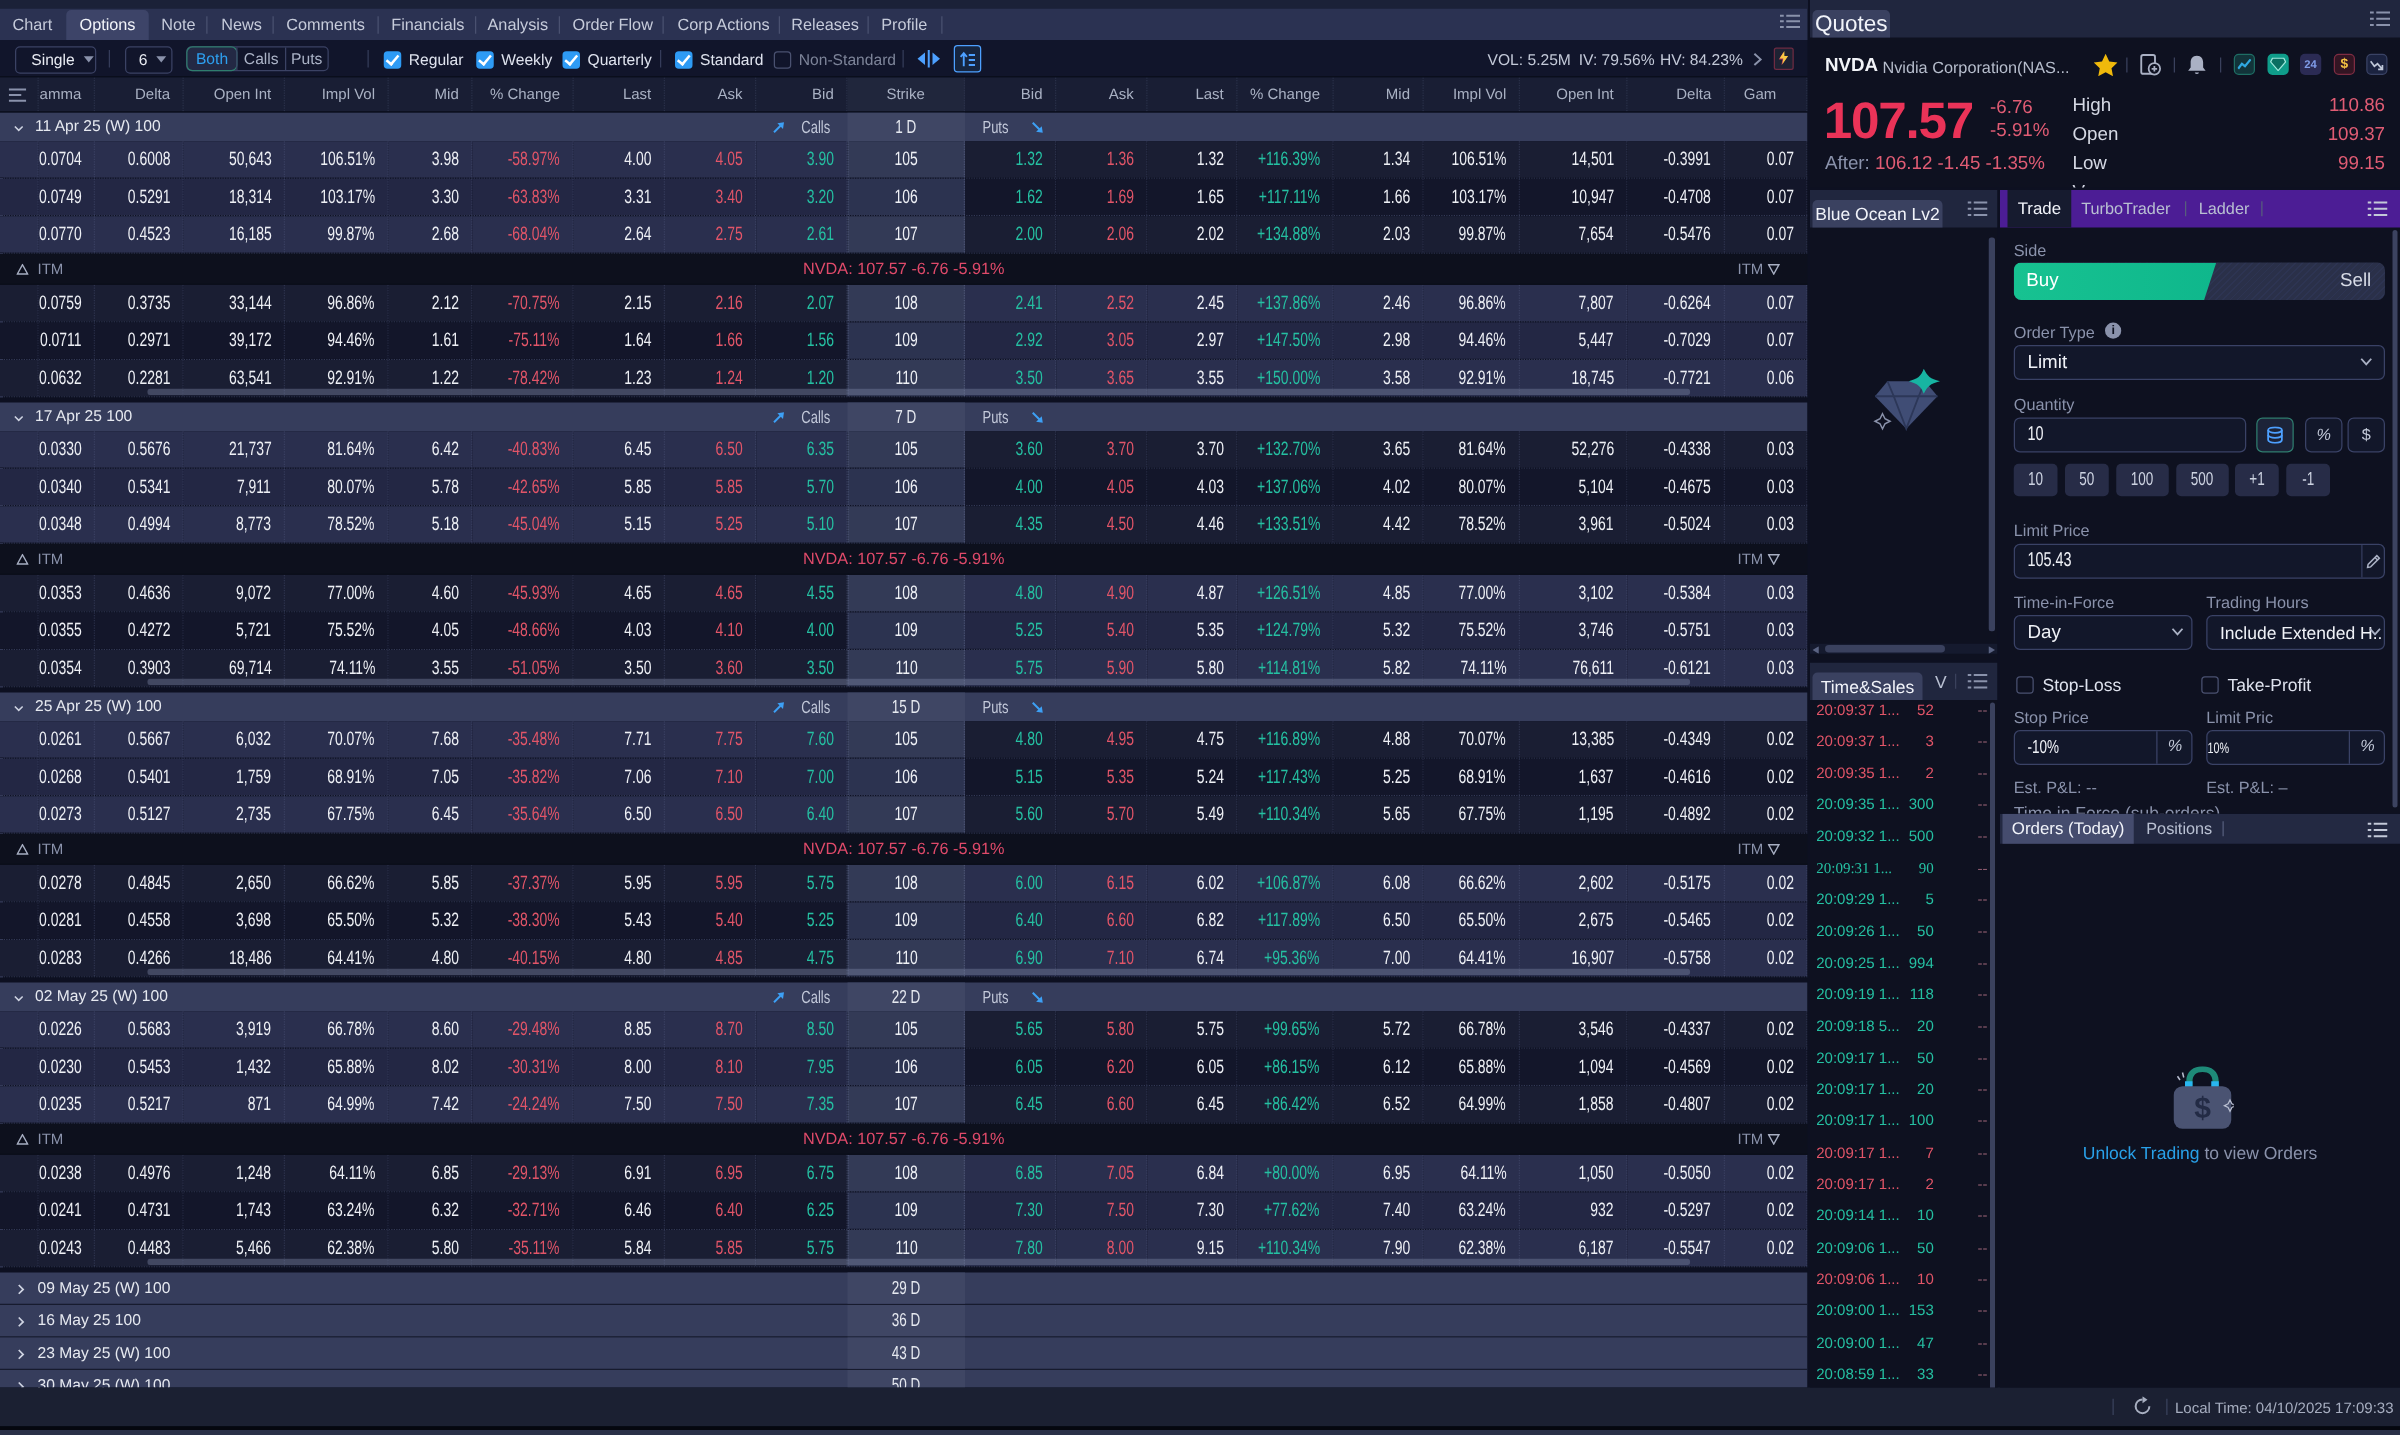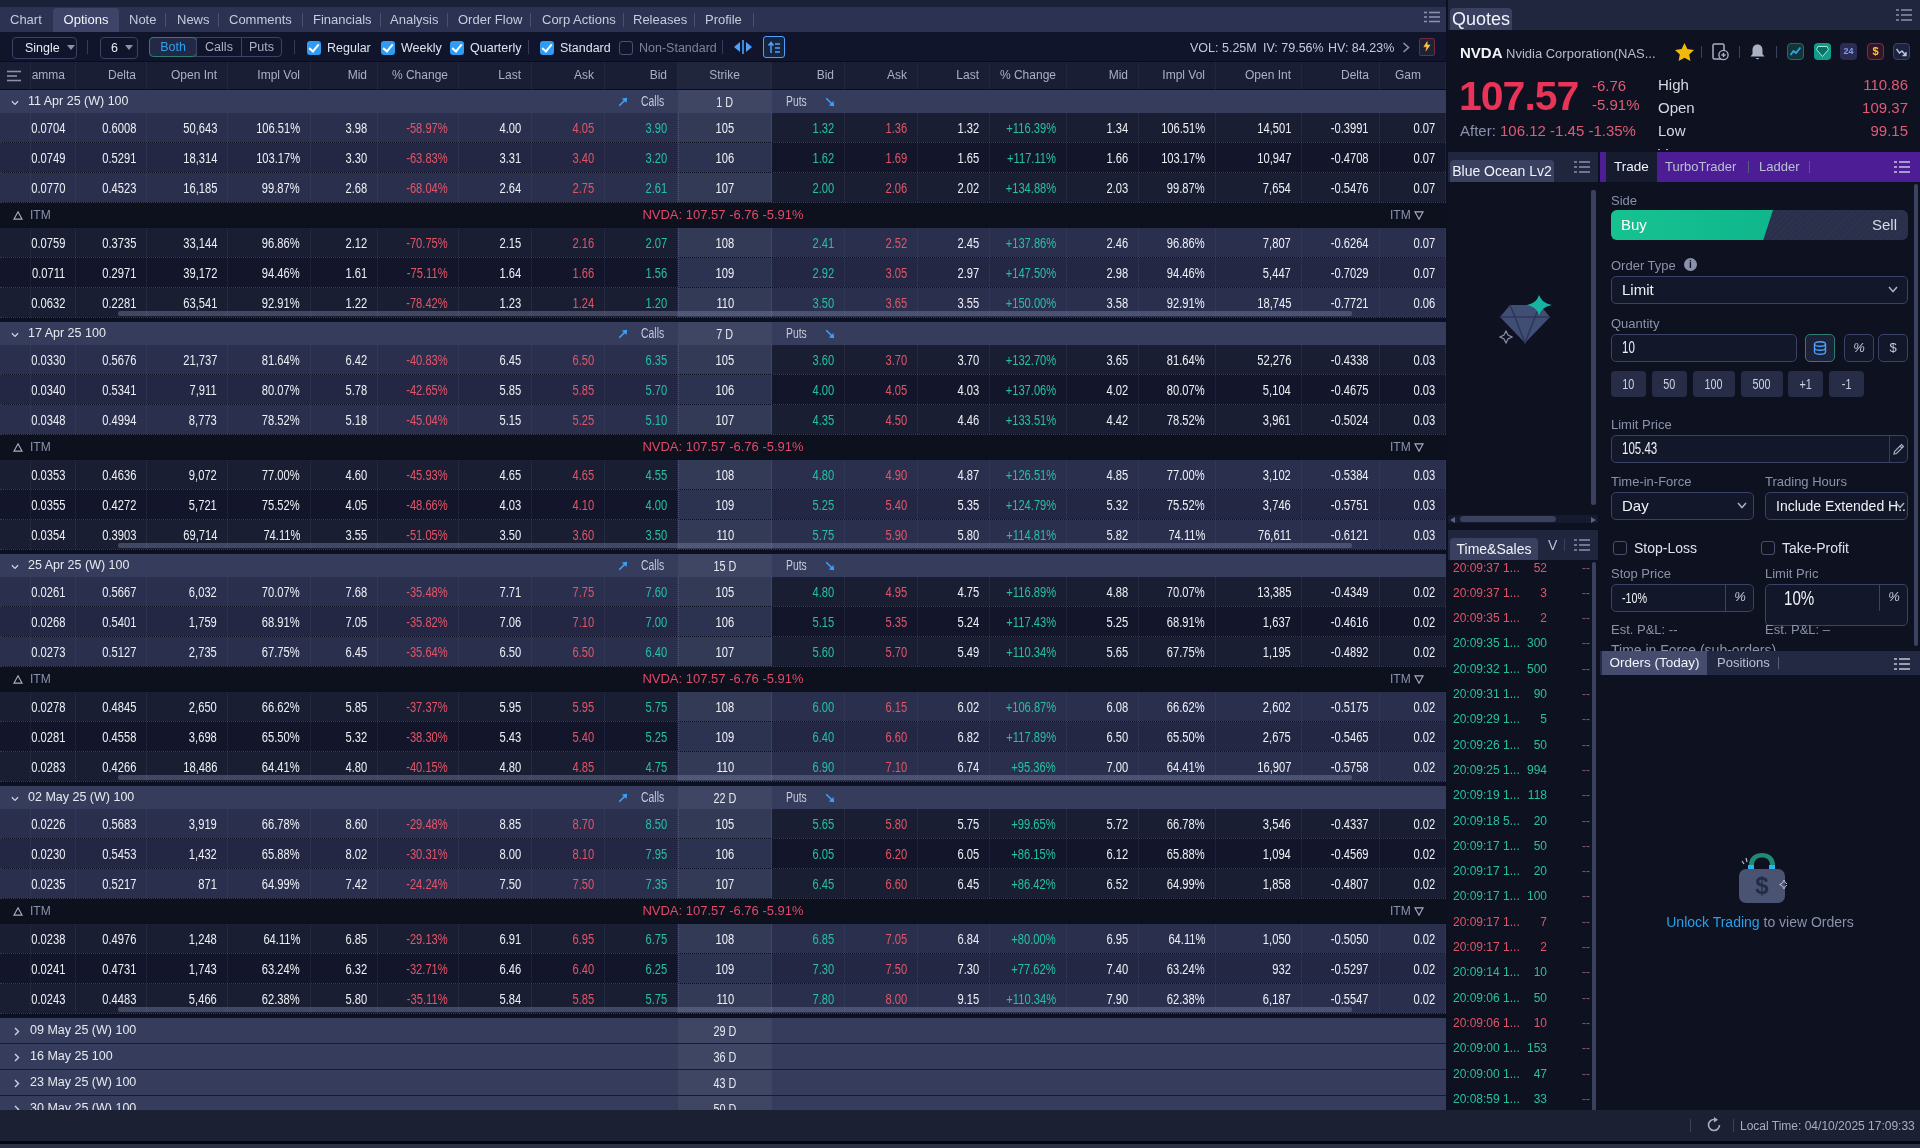--- a/index.html
+++ b/index.html
@@ -134,21 +134,21 @@
           <line x1="5" y1="6" x2="16" y2="6"></line>
           <line x1="0" y1="10.5" x2="3" y2="10.5"></line>
           <line x1="5" y1="10.5" x2="16" y2="10.5"></line>
         </g>
       </svg>
     </div>
     <div id="toolbar">
       <div class="tbtn" style="left:12px;width:65px;padding-left:12px;">Single<span class="caret"></span></div>
       <div class="tsep" style="left:87px;"></div>
       <div class="tbtn" style="left:100px;width:38px;padding-left:10px;">6<span class="caret"></span></div>
-      <div class="seg" style="left:149px;width:133px;justify-content:center;">
+      <div class="seg" style="left:149px;width:114px;justify-content:center;">
         <div class="on" style="width:46px;">Both</div>
         <div style="width:45px;">Calls</div>
         <div style="width:40px;">Puts</div>
       </div>
       <div class="tsep" style="left:294px;"></div>
       <div class="cb chk" style="left:307px;"></div>
       <div class="cblabel" style="left:327px;">Regular</div>
       <div class="cb chk" style="left:381px;"></div>
       <div class="cblabel" style="left:401px;">Weekly</div>
       <div class="cb chk" style="left:450px;"></div>
@@ -486,21 +486,21 @@
       <div class="ts-row" style="top:101.39999999999999px;">
         <span class="t tsgrn">20:09:35 1...</span>
         <span class="q tsgrn">300</span>
         <span class="d">--</span>
       </div>
       <div class="ts-row" style="top:126.69999999999999px;">
         <span class="t tsgrn">20:09:32 1...</span>
         <span class="q tsgrn">500</span>
         <span class="d">--</span>
       </div>
-      <div class="ts-row" style="top:152.0px;">
+      <div class="ts-row" style="top:152.0px;font-family:Liberation Serif, serif;">
         <span class="t tsgrn">20:09:31 1...</span>
         <span class="q tsgrn">90</span>
         <span class="d">--</span>
       </div>
       <div class="ts-row" style="top:177.3px;">
         <span class="t tsgrn">20:09:29 1...</span>
         <span class="q tsgrn">5</span>
         <span class="d">--</span>
       </div>
       <div class="ts-row" style="top:202.60000000000002px;">
@@ -645,21 +645,21 @@
       </svg>
       <div class="abs" style="left:13px;top:389px;width:14px;height:14px;border:1px solid #4a5170;border-radius:3px;"></div>
       <div class="abs" style="left:34px;top:388px;font-size:14px;color:#dfe3ee;">Stop-Loss</div>
       <div class="abs" style="left:161px;top:389px;width:14px;height:14px;border:1px solid #4a5170;border-radius:3px;"></div>
       <div class="abs" style="left:182px;top:388px;font-size:14px;color:#dfe3ee;">Take-Profit</div>
       <div class="lbl" style="left:11px;top:414px;">Stop Price</div>
       <div class="lbl" style="left:165px;top:414px;">Limit Pric</div>
       <div class="inp" style="left:11px;top:432px;width:143px;height:28px;line-height:26px;padding-left:10px;font-size:15px;"><span class="cd">-10%</span></div>
       <div class="abs" style="left:125px;top:433px;width:1px;height:26px;background:#3a4266;"></div>
       <div class="abs" style="left:126px;top:432px;width:28px;height:28px;text-align:center;line-height:26px;font-size:13px;color:#c3c9d8;font-style:italic;">%</div>
-      <div class="inp" style="left:165px;top:432px;width:143px;height:42px;line-height:26px;padding-left:18px;font-size:21px;"><span class="cd">10%</span></div>
+      <div class="inp" style="left:165px;top:432px;width:143px;height:28px;line-height:26px;padding-left:0;font-size:12px;"><span class="cd">10%</span></div>
       <div class="abs" style="left:279px;top:433px;width:1px;height:26px;background:#3a4266;"></div>
       <div class="abs" style="left:280px;top:432px;width:28px;height:28px;text-align:center;line-height:26px;font-size:13px;color:#c3c9d8;font-style:italic;">%</div>
       <div class="lbl" style="left:11px;top:470px;">Est. P&amp;L: --</div>
       <div class="lbl" style="left:165px;top:470px;">Est. P&amp;L: –</div>
       <div class="abs" style="left:11px;top:490px;font-size:14px;color:#8a92ab;">Time in Force (sub-orders)</div>
       <div class="abs" style="left:314px;top:32px;width:4px;height:462px;background:#3c4360;border-radius:2px;"></div>
     </div>
     <div class="panel" style="left:1600px;top:651px;width:320px;height:459px;">
       <div class="ptabs" style="height:24px;background:#232942;">
         <div class="abs" style="left:2px;top:0;width:105px;height:24px;background:#454c6e;color:#f2f4fa;font-size:13.5px;line-height:24px;text-align:center;">Orders (Today)</div>

